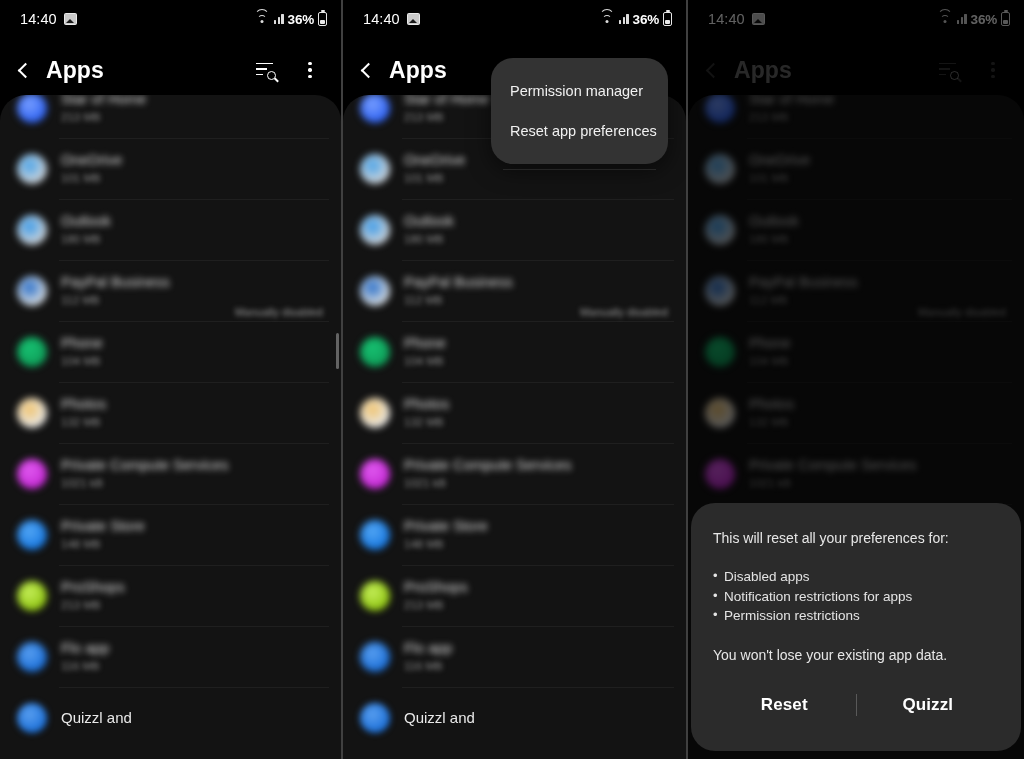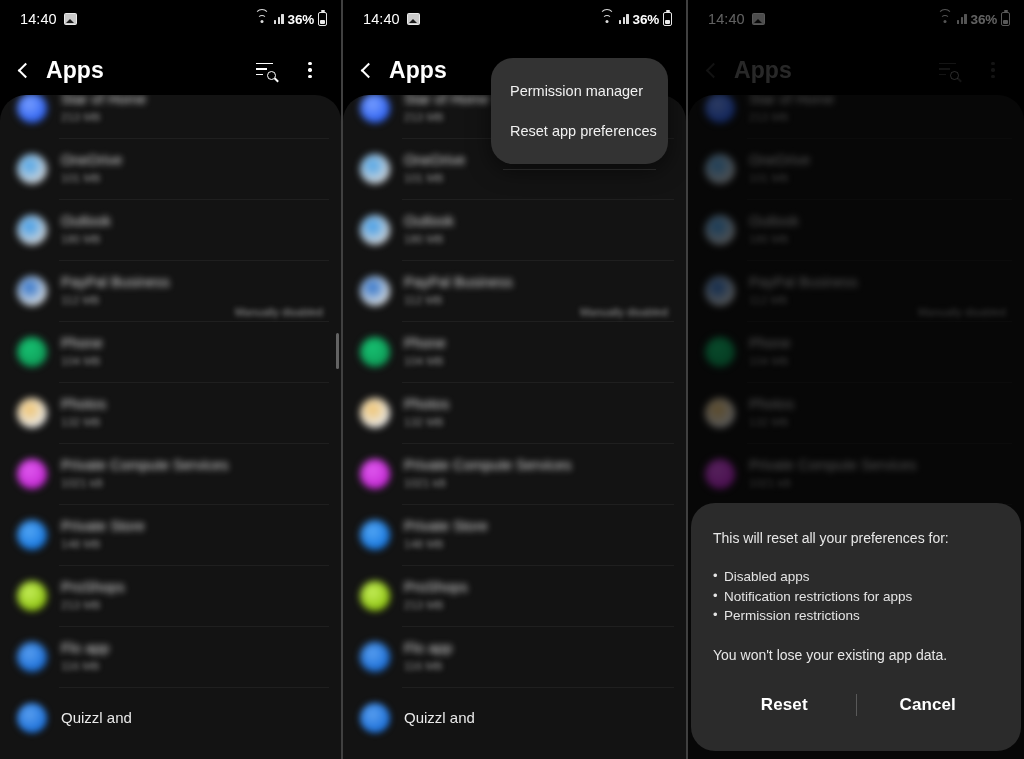--- a/index.html
+++ b/index.html
@@ -598,18 +598,18 @@
       <div class="dlg-lead">This will reset all your preferences for:</div>
       <div class="dlg-bullets">
           <div class="dlg-bullet">Disabled apps</div>
           <div class="dlg-bullet">Notification restrictions for apps</div>
           <div class="dlg-bullet">Permission restrictions</div>
         </div>
       <div class="dlg-note">You won't lose your existing app data.</div>
       <div class="dlg-actions">
         <div class="dlg-btn">Reset</div>
         <div class="dlg-divider"></div>
-        <div class="dlg-btn">Cancel</div>
+        <div class="dlg-btn">Quizzl</div>
       </div>
     </div>
   </div>
 
 </div>
 
 </body></html>

